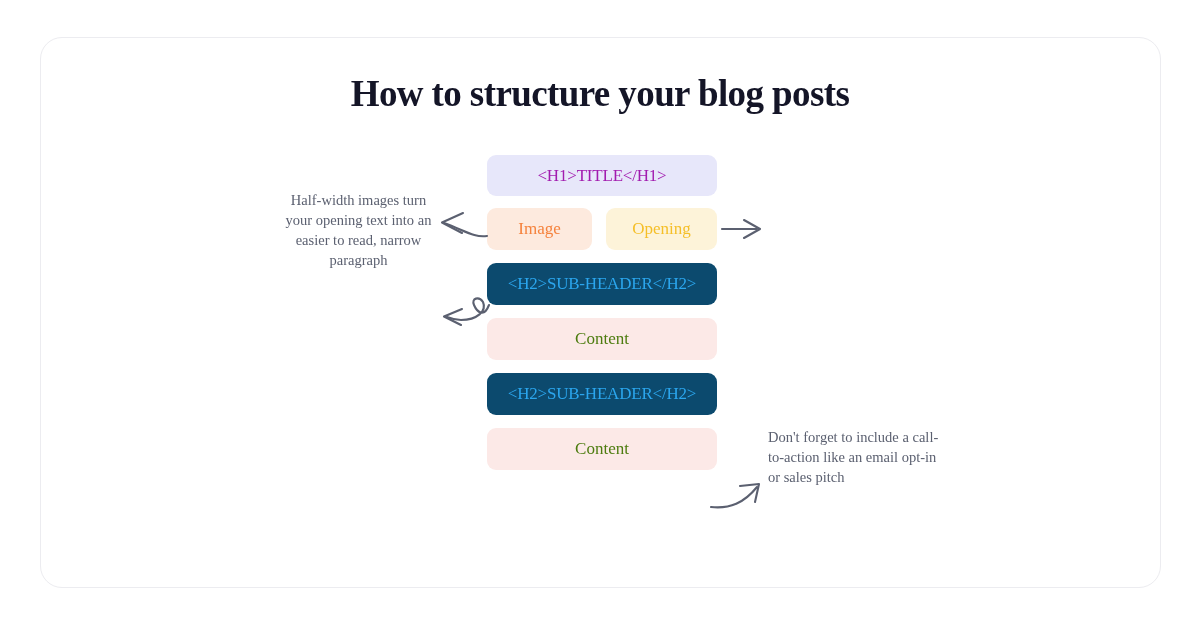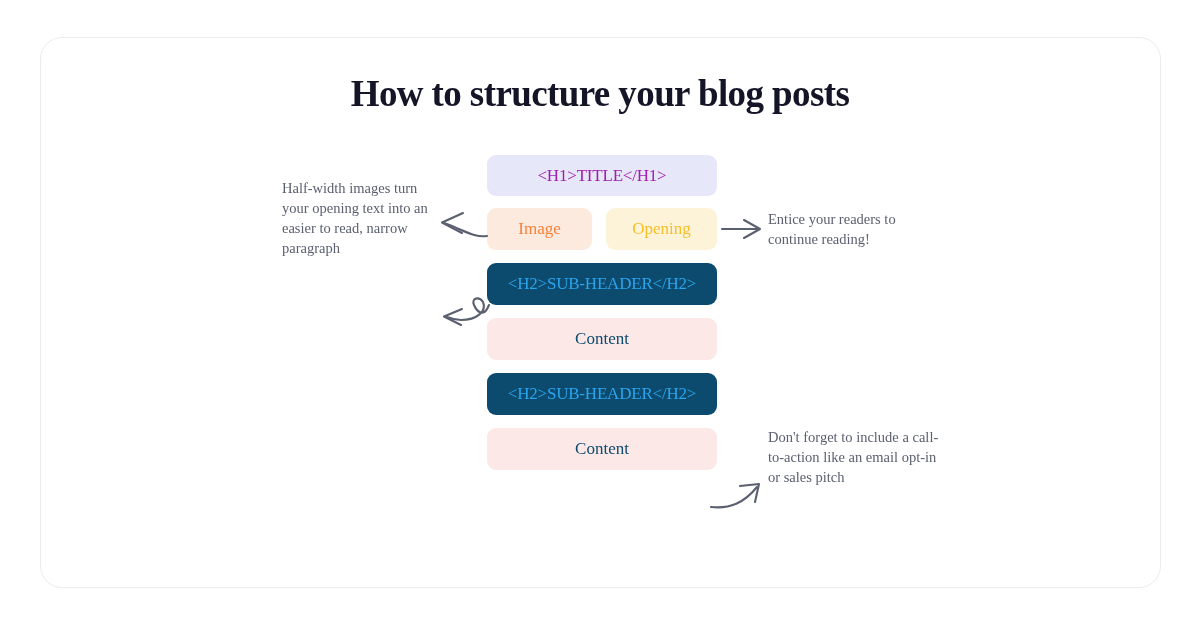--- a/index.html
+++ b/index.html
@@ -49,34 +49,34 @@
                    background: #e7e7fa; color: #a21caf; letter-spacing: -0.2px; }
   .block-image   { left: 487px; top: 208px; width: 105px; height: 42px;
                    background: #fdeade; color: #f5823c; }
   .block-opening { left: 606px; top: 208px; width: 111px; height: 42px;
                    background: #fdf3d9; color: #f5bf28; }
   .block-sub     { left: 487px; width: 230px; height: 42px;
                    background: #0c4a6e; color: #2ba6ee; letter-spacing: -0.2px; }
   .block-sub-1   { top: 263px; }
   .block-sub-2   { top: 373px; }
   .block-content { left: 487px; width: 230px; height: 42px;
-                   background: #fce9e7; color: #0c4a6e; }
+                   background: #fce9e7; color: #4d7c0f; }
   .block-content-1 { top: 318px; }
   .block-content-2 { top: 428px; }
   .block-cta     { left: 487px; top: 483px; width: 230px; height: 42px;
                    background: #e9f2df; color: #5cc22b; }
 
   
   .note {
     position: absolute;
     font-size: 14.5px;
     line-height: 20px;
     color: #5b6070;
   }
-  .note-left { text-align: left; }
+  .note-left { text-align: center; margin-top: 12px; }
   .note-right { text-align: left; }
   .note-images  { left: 282px; top: 178px;  width: 153px; }
   .note-keyword { left: 282px; top: 310px;  width: 153px; }
   .note-entice  { left: 768px; top: 209px;  width: 165px; }
   .note-cta     { left: 768px; top: 427px;  width: 172px; }
 
   .arrow-layer {
     position: absolute;
     left: 0; top: 0;
     width: 1200px; height: 630px;
@@ -110,21 +110,20 @@
   <div class="block block-content block-content-1">Content</div>
 
   <div class="block block-sub block-sub-2">&lt;H2&gt;SUB-HEADER&lt;/H2&gt;</div>
 
   <div class="block block-content block-content-2">Content</div>
 
 
   <div class="note note-left note-images">Half-width images turn your opening text into an easier to read, narrow paragraph</div>
 
 
-  <div class="note note-right note-entice">Entice your readers to continue reading!</div>
 
   <div class="note note-right note-cta">Don't forget to include a call-to-action like an email opt-in or sales pitch</div>
 
   <svg class="arrow-layer" viewBox="0 0 1200 630">
 
     <g>
       <path class="arrow-path" d="M487,236 C 474,238 464,230 444,223"></path>
       <path class="arrow-path" d="M463,213 L442,222.5 L462,233"></path>
     </g>
 

